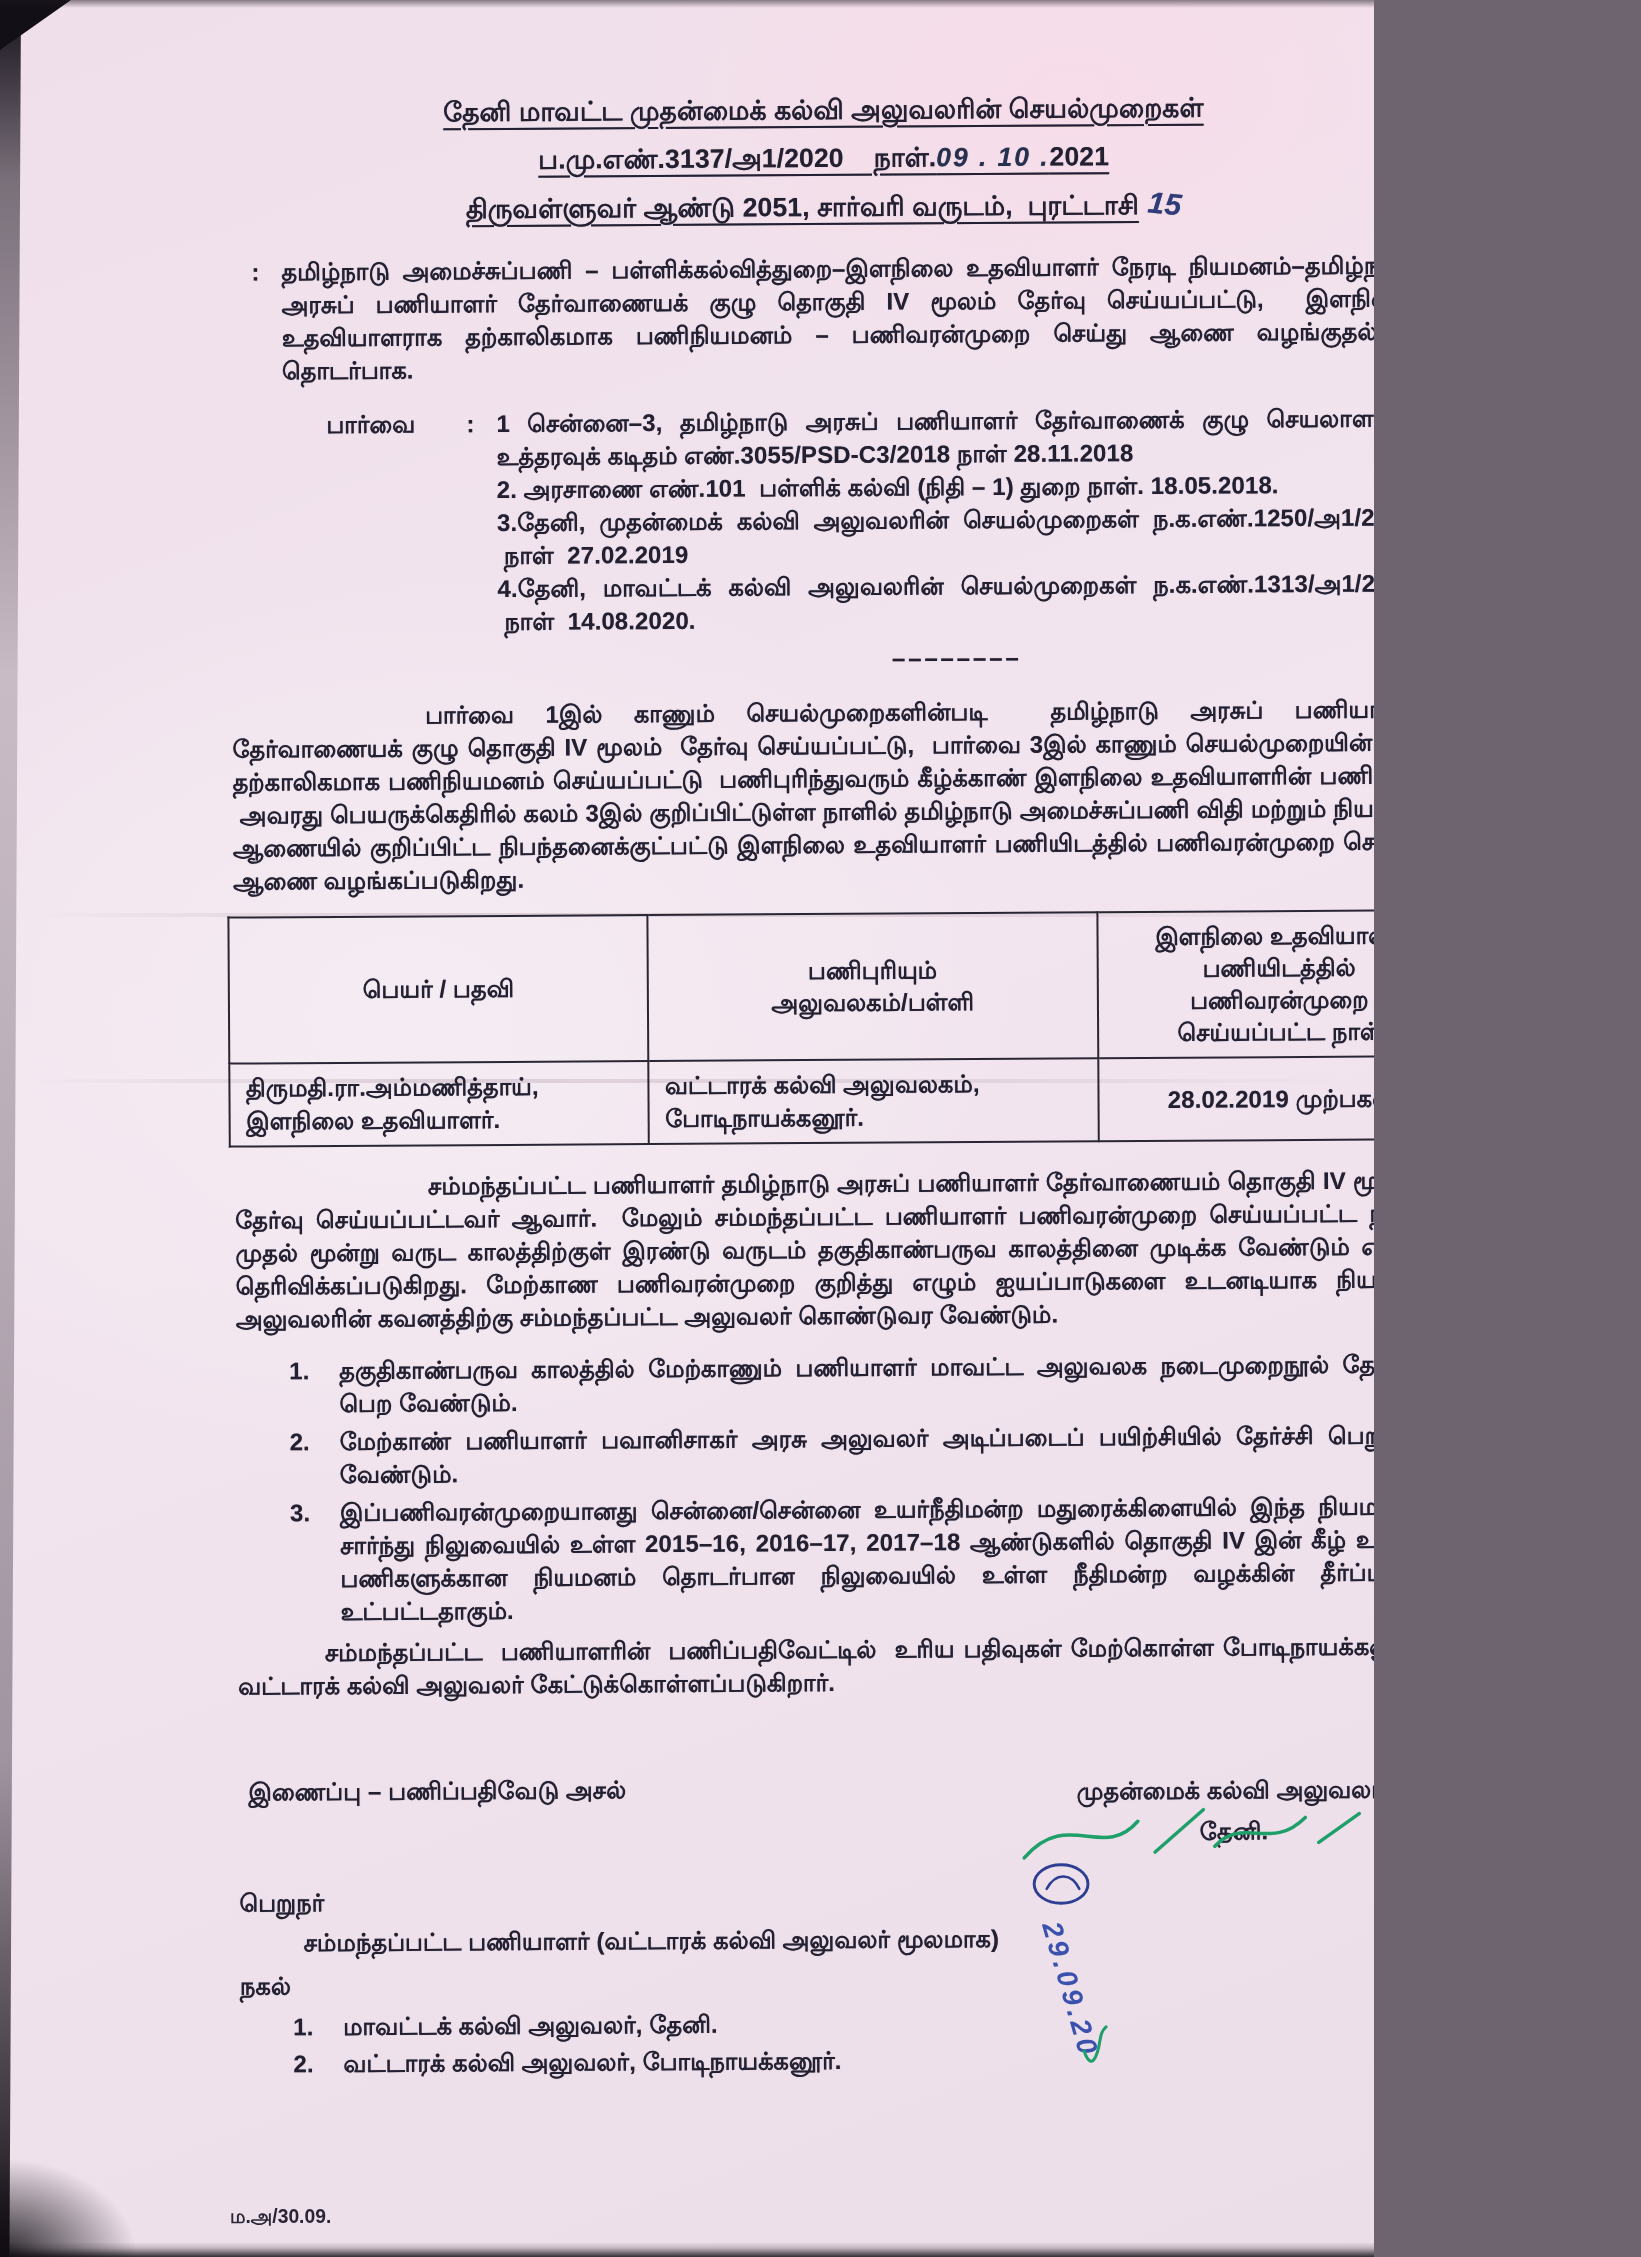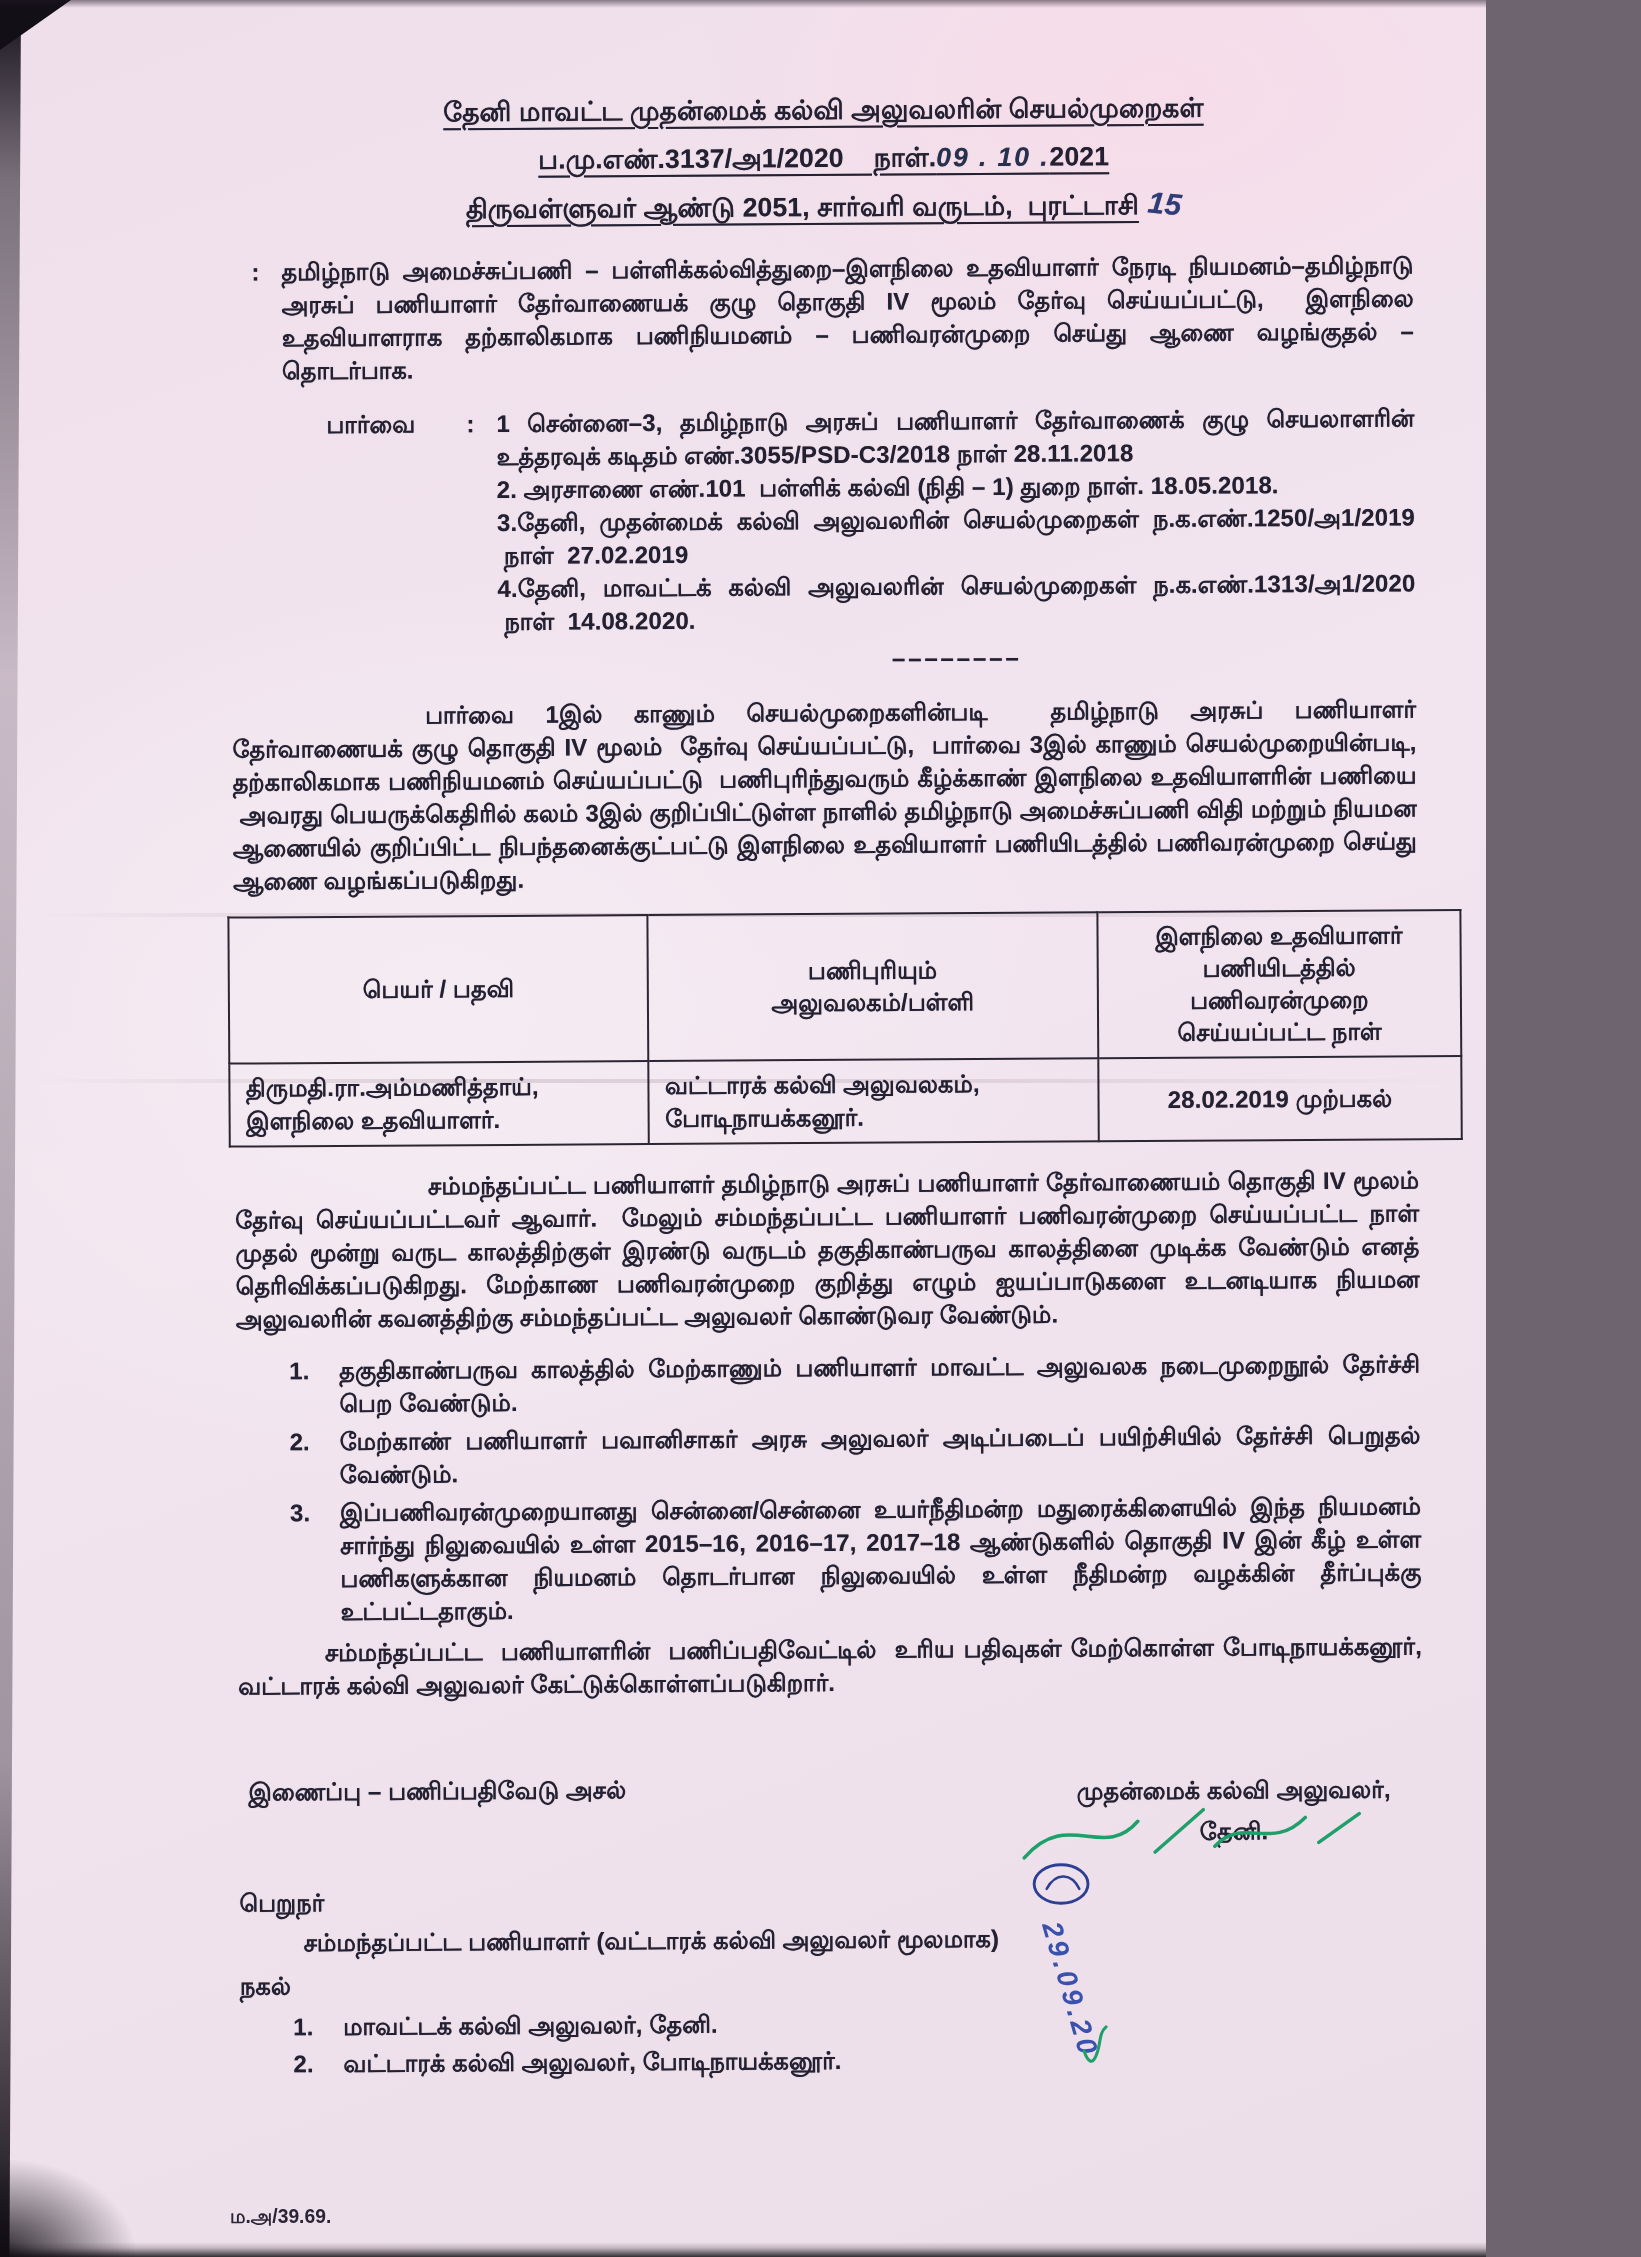--- a/index.html
+++ b/index.html
@@ -1,22 +1,23 @@
 <!DOCTYPE html>
 <html><head>
 <meta charset="utf-8">
 <style>
   html,body{margin:0;padding:0;}
   body{width:1641px;height:2257px;background:#6e6470;font-family:"Liberation Sans","DejaVu Sans",sans-serif;}
 
-  .page{position:relative;width:1486px;height:2257px;overflow:hidden;color:#232031;
+  .page{position:relative;width:1326px;height:2257px;overflow:hidden;color:#232031;
     background:
       radial-gradient(ellipse 676px 406px at 78% 4%, #f7dce9 0%, rgba(247,220,233,0) 70%),
       radial-gradient(ellipse 869px 676px at 30% 45%, #f5ecf3 0%, rgba(245,236,243,0) 70%),
       linear-gradient(160deg,#efdfea 0%,#f2e5ef 45%,#ecdee8 100%);
+    padding-left: 48px;
   }
 
   
   .edge-left{position:absolute;left:0;top:0;bottom:0;width:21px;
     background:linear-gradient(180deg,#14101a 0%,rgba(25,20,30,.55) 8%,rgba(60,45,60,.22) 30%,rgba(40,30,45,.40) 78%,#171218 100%);
     clip-path:polygon(0 0,100% 0,45% 100%,0 100%);}
   .corner-tl{position:absolute;left:0;top:0;width:0;height:0;border-top:50px solid #120f16;border-right:71px solid transparent;}
   .edge-top{position:absolute;top:0;left:0;right:0;height:7.7px;background:linear-gradient(180deg,rgba(30,22,34,.5),rgba(30,22,34,0));}
   .edge-bottom{position:absolute;bottom:0;left:0;right:0;height:15.4px;background:linear-gradient(0deg,rgba(18,14,20,.85),rgba(18,14,20,.2) 60%,rgba(18,14,20,0));}
   .corner-bl{position:absolute;left:0;bottom:0;width:135px;height:97px;background:radial-gradient(ellipse at 0% 100%,rgba(15,12,18,.9),rgba(15,12,18,0) 72%);}
@@ -202,15 +203,15 @@
   </svg>
   <svg class="ink-circle" width="68" height="50" viewBox="0 0 70 52">
     <ellipse cx="33" cy="25" rx="28" ry="20" fill="none" stroke="#2c3f92" stroke-width="3"></ellipse>
     <path d="M18,30 C28,12 44,14 52,30" fill="none" stroke="#2c3f92" stroke-width="2.6" stroke-linecap="round"></path>
   </svg>
   <div class="hand-date">29.09.20</div>
   <svg class="tick" width="33" height="46" viewBox="0 0 34 48">
     <path d="M5,28 C9,40 14,43 18,32 C23,20 20,10 28,3" fill="none" stroke="#1fa06a" stroke-width="3.2" stroke-linecap="round"></path>
   </svg>
 
-  <div class="foot-note">ம.அ/39.69.</div>
+  <div class="foot-note">ம.அ/30.09.</div>
 </div>
 
 
 </body></html>

